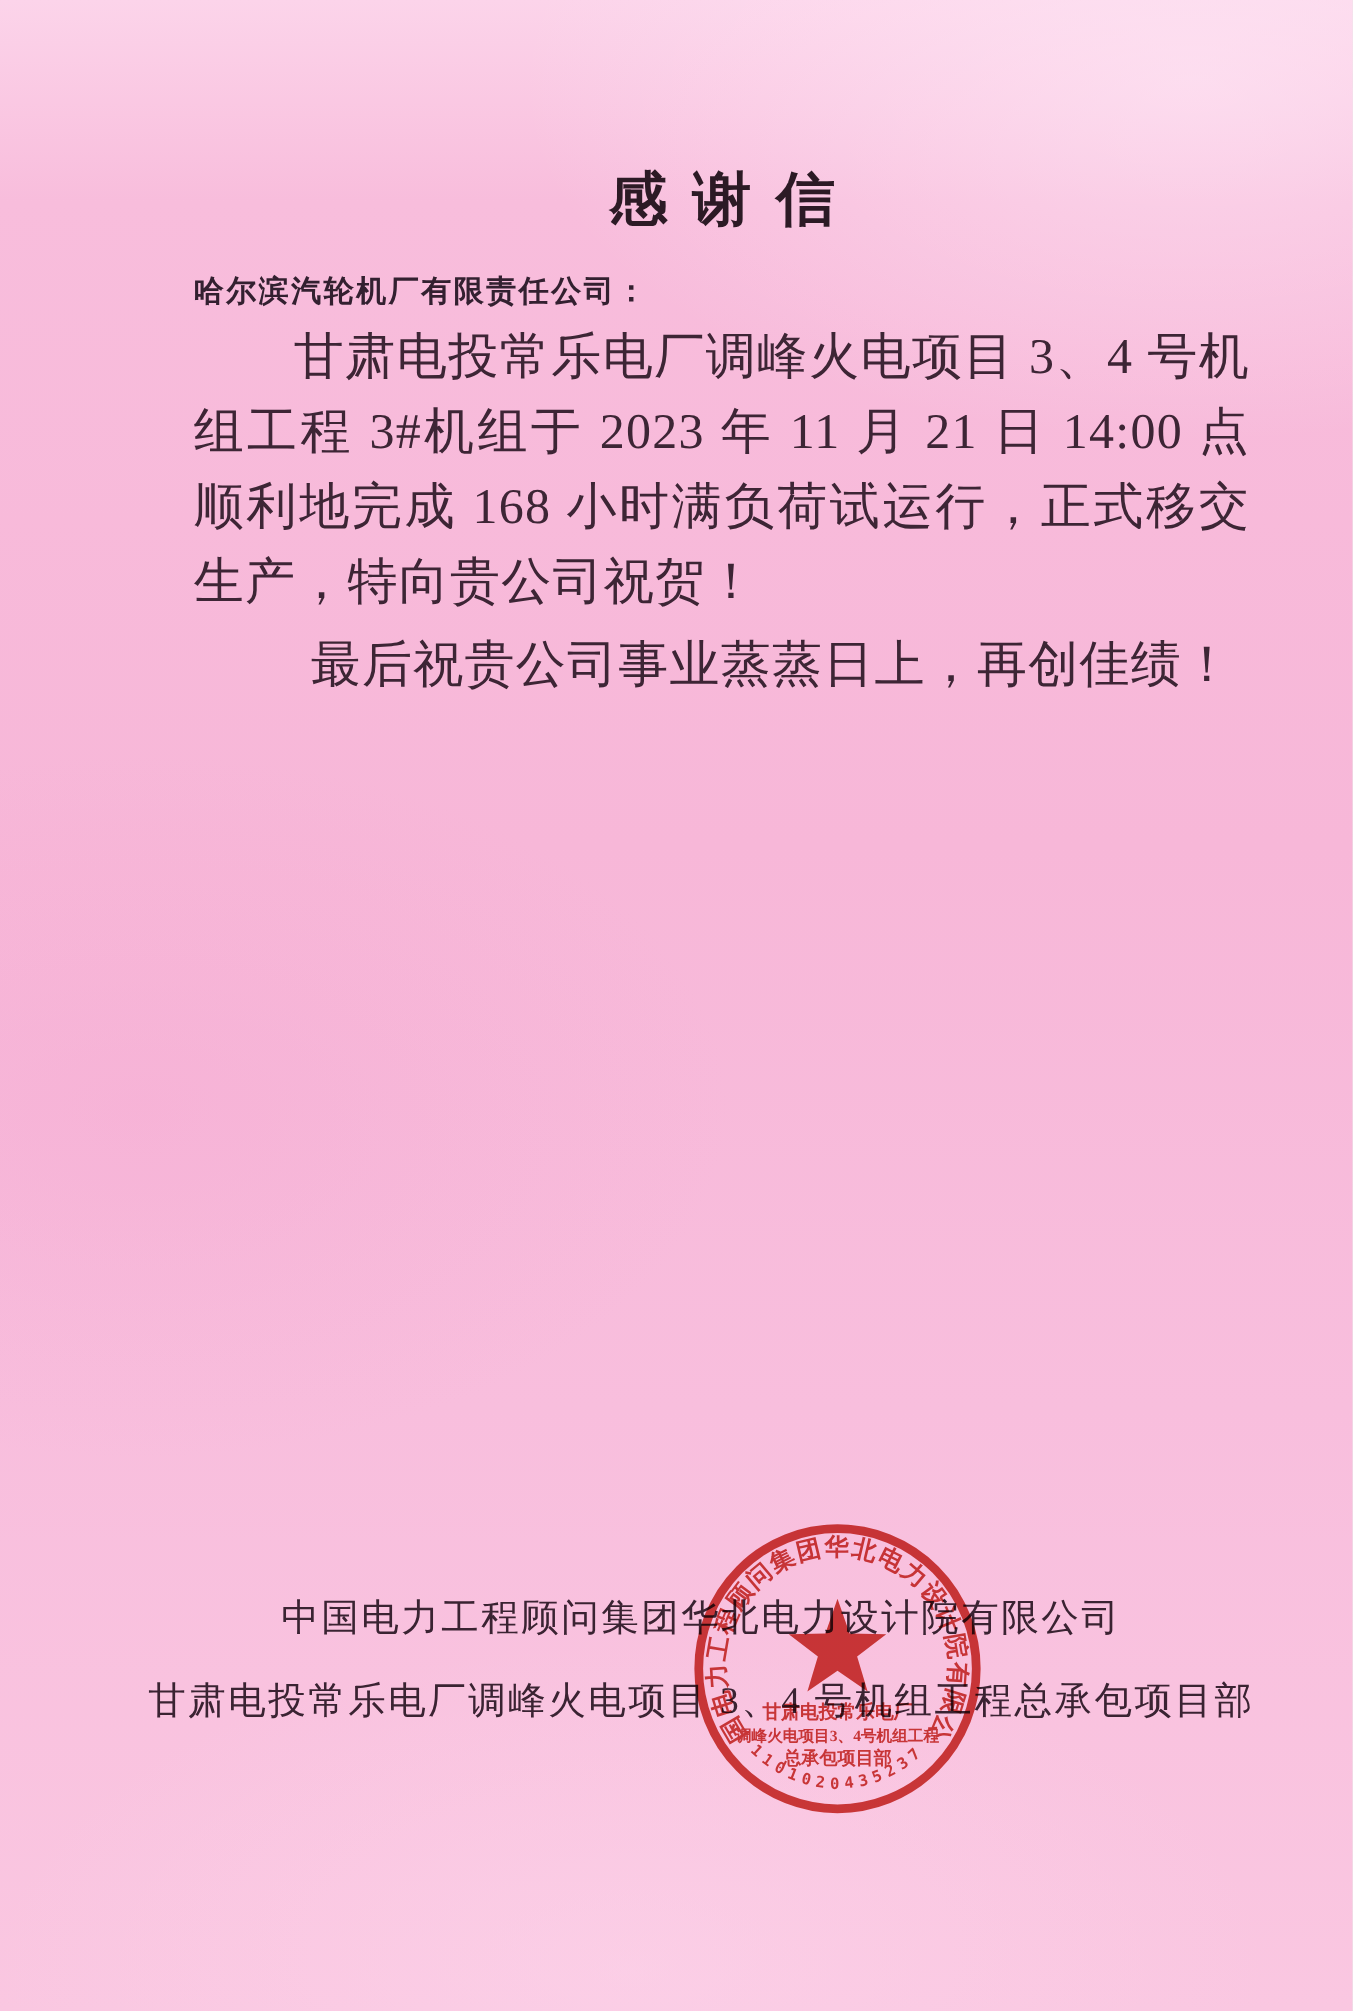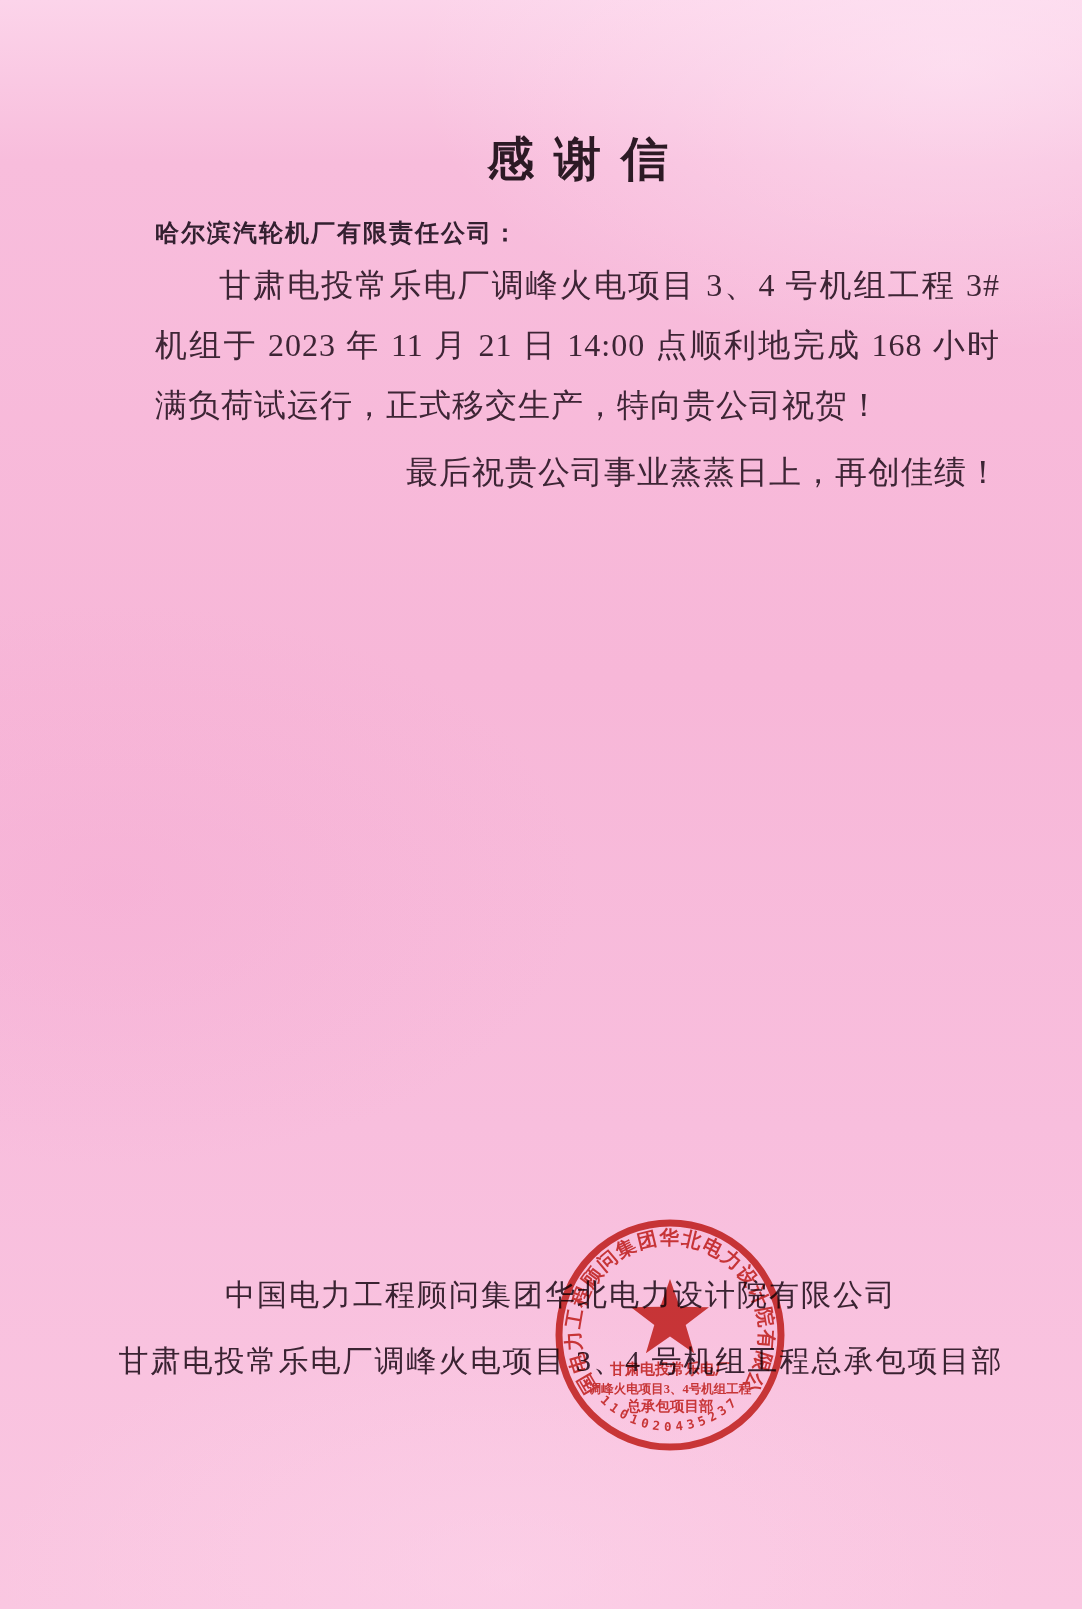--- a/index.html
+++ b/index.html
@@ -32,28 +32,28 @@
   }
   .salutation{
     font-size:24px;
     font-weight:bold;
     color:#332030;
     margin:0 0 6px 0;
     letter-spacing:2px;
   }
   .body p{
     margin:0 0 7px 0;
-    font-size:32px;
+    font-size:40px;
     line-height:60px;
     text-align:justify;
     text-indent:2em;
     letter-spacing:1px;
   }
   .body p.last{
-    text-align:right;
+    text-align:center;
   }
   .signature{
     position:absolute;
     top:1262px; left:0; right:0;
     text-align:center;
     font-size:30px;
     line-height:66px;
     letter-spacing:2px;
     color:#3a2332;
   }

